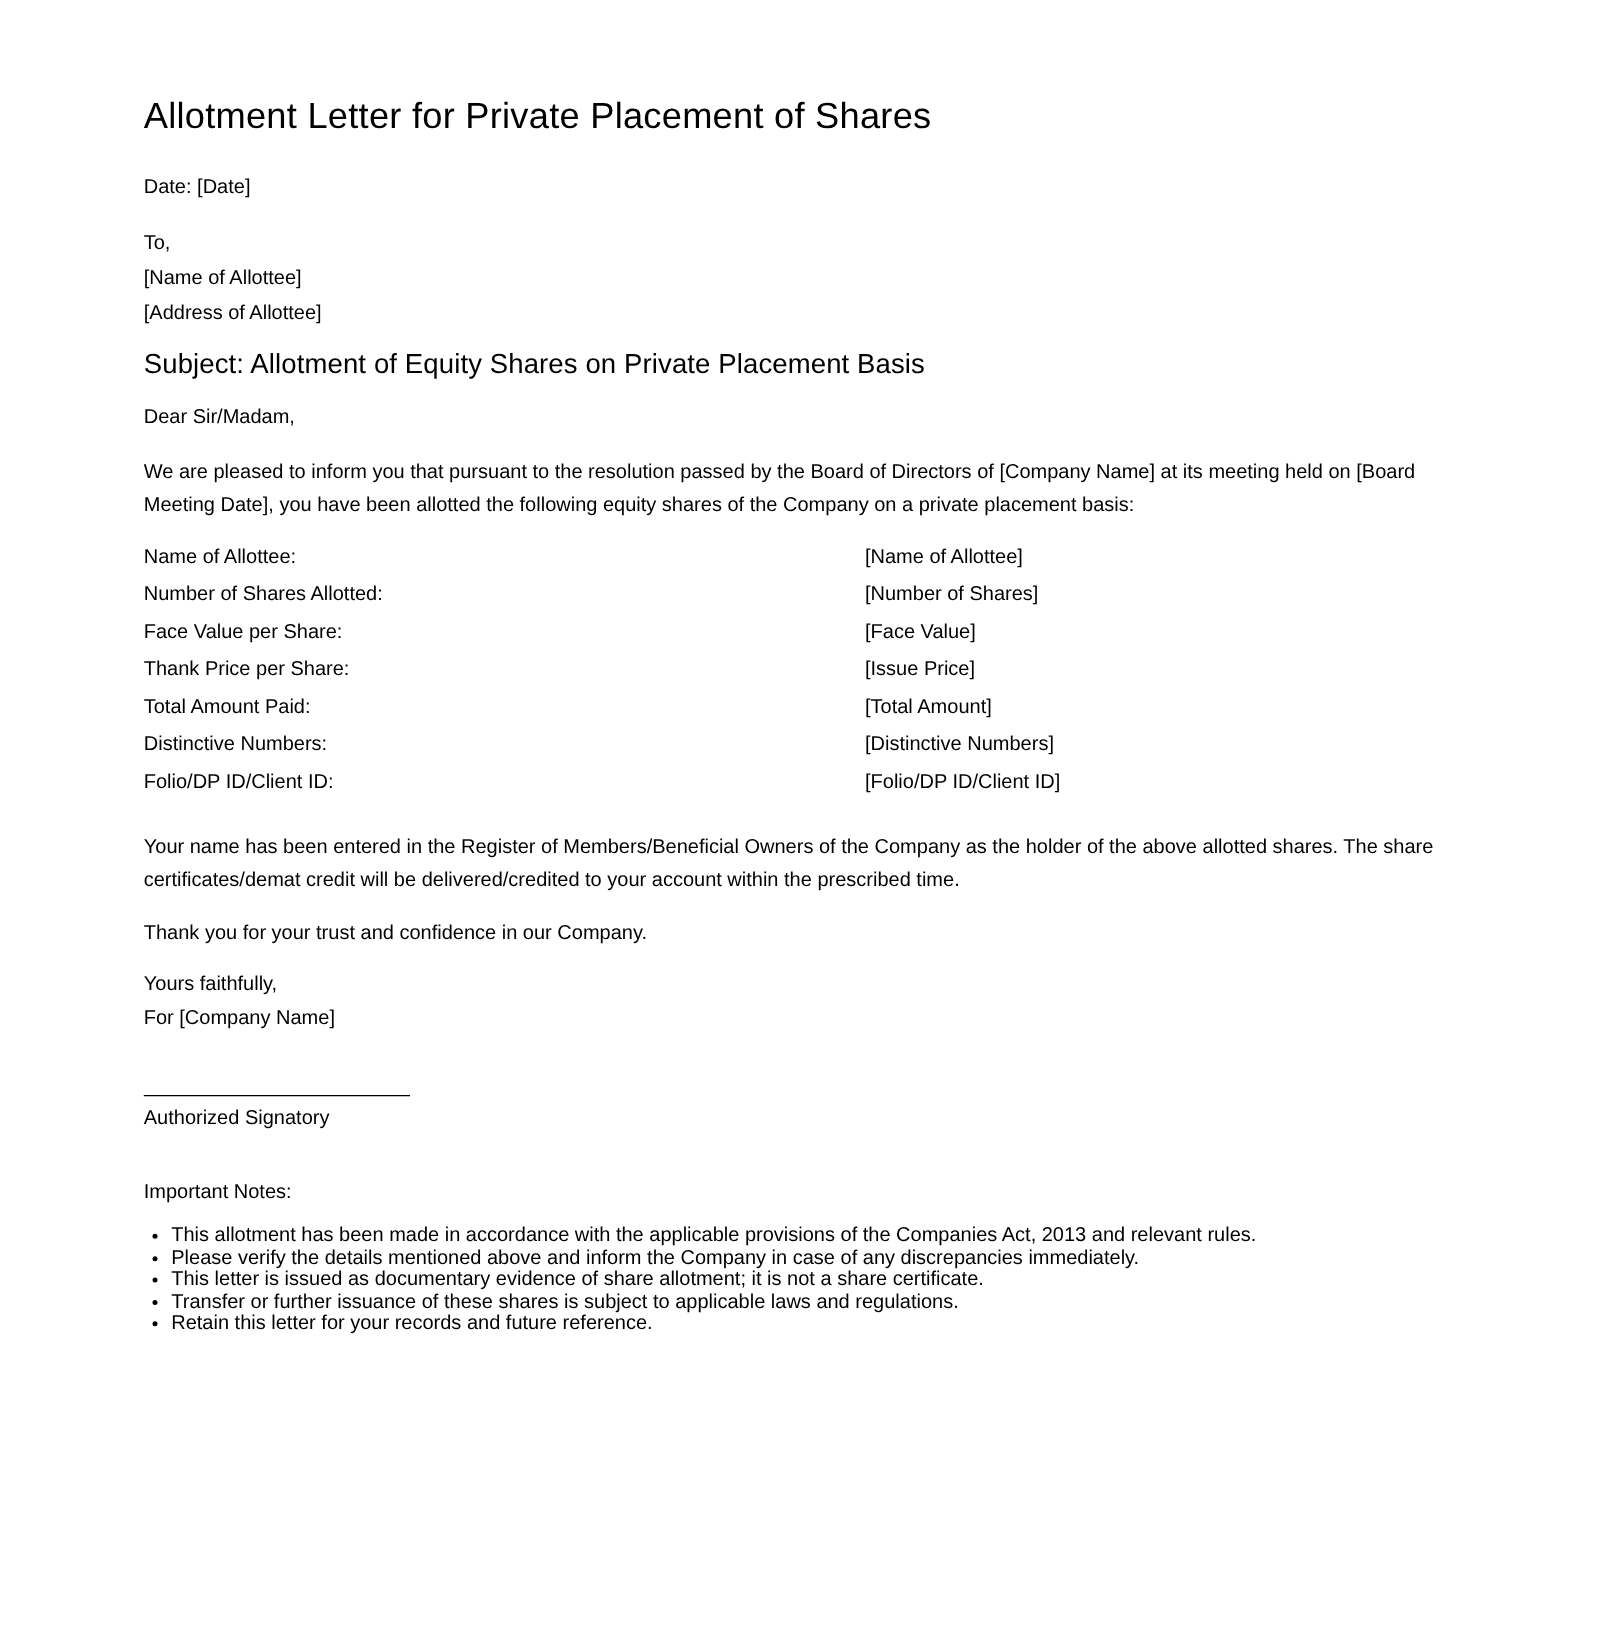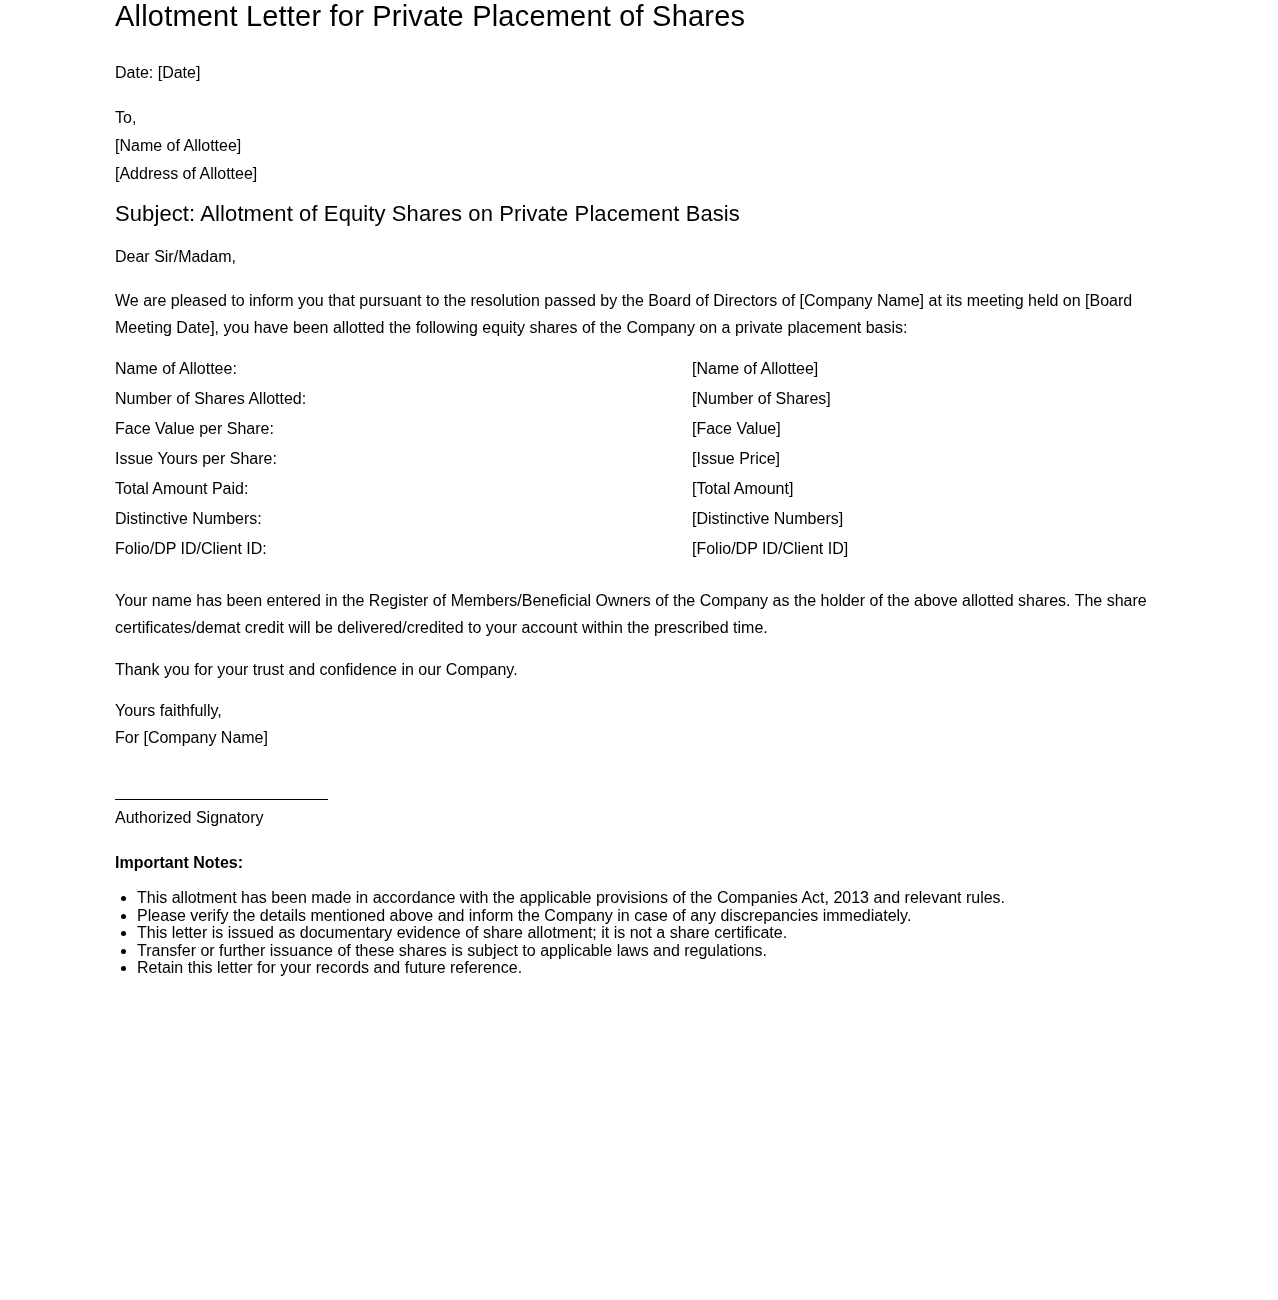--- a/index.html
+++ b/index.html
@@ -5,21 +5,21 @@
   html,body{margin:0;padding:0}
   body{
     width:1278px;height:1300px;overflow:hidden;
     background:#ffffff;color:#000000;
     font-family:"Liberation Sans","DejaVu Sans",sans-serif;
     font-size:16px;line-height:1.2;
     -webkit-font-smoothing:antialiased;
   }
   .page{padding:0 115px;box-sizing:border-box;width:1278px}
 
-  .doc-title{font-size:29px;font-weight:400;line-height:33px;margin:0;letter-spacing:.2px}
+  .doc-title{font-size:29px;font-weight:400;line-height:33px;margin:0;padding-top:77px;letter-spacing:.2px}
   .date-line{margin:26px 0 17px;line-height:28px}
   .recipient{margin-top:6px}
   .recipient .line{display:block;line-height:28px}
   .subject{font-size:22px;font-weight:400;line-height:25px;margin:13px 0 0;letter-spacing:.1px}
   .greeting{margin:17px 0 0;line-height:28px}
   .intro{margin:16px 0 0;line-height:27px}
   .b{font-weight:400}
 
   .details{margin-top:18px}
   .drow{display:flex;height:30px;align-items:flex-start}
@@ -27,21 +27,21 @@
   .dvalue{flex:1}
 
   .register{margin:18px 0 0;line-height:27px}
   .thanks{margin:15px 0 0;line-height:28px}
   .closing{margin-top:13px}
   .closing .line{display:block;line-height:27px}
 
   .sig-line{margin-top:48px;width:213px;height:0;border-top:1.5px solid #000}
   .sig-label{margin:4px 0 0;line-height:28px}
 
-  .notes-heading{font-size:16px;font-weight:700;margin:17px 0 0;line-height:28px}
+  .notes-heading{font-size:16px;font-weight:400;margin:31px 0 0;line-height:28px}
   .notes{margin:12px 0 0;padding:0 0 0 22px;list-style:disc}
   .notes li{line-height:17.5px;margin:0;padding:0}
 </style>
 </head>
 <body>
 
 <div class="page">
 
   <h1 class="doc-title">Allotment Letter for Private Placement of Shares</h1>
 
@@ -66,21 +66,21 @@
     </div>
     <div class="drow">
       <span class="dlabel">Number of Shares Allotted:</span>
       <span class="dvalue">[Number of Shares]</span>
     </div>
     <div class="drow">
       <span class="dlabel">Face Value per Share:</span>
       <span class="dvalue">[Face Value]</span>
     </div>
     <div class="drow">
-      <span class="dlabel">Issue Yours per Share:</span>
+      <span class="dlabel">Thank Price per Share:</span>
       <span class="dvalue">[Issue Price]</span>
     </div>
     <div class="drow">
       <span class="dlabel">Total Amount Paid:</span>
       <span class="dvalue">[Total Amount]</span>
     </div>
     <div class="drow">
       <span class="dlabel">Distinctive Numbers:</span>
       <span class="dvalue">[Distinctive Numbers]</span>
     </div>

